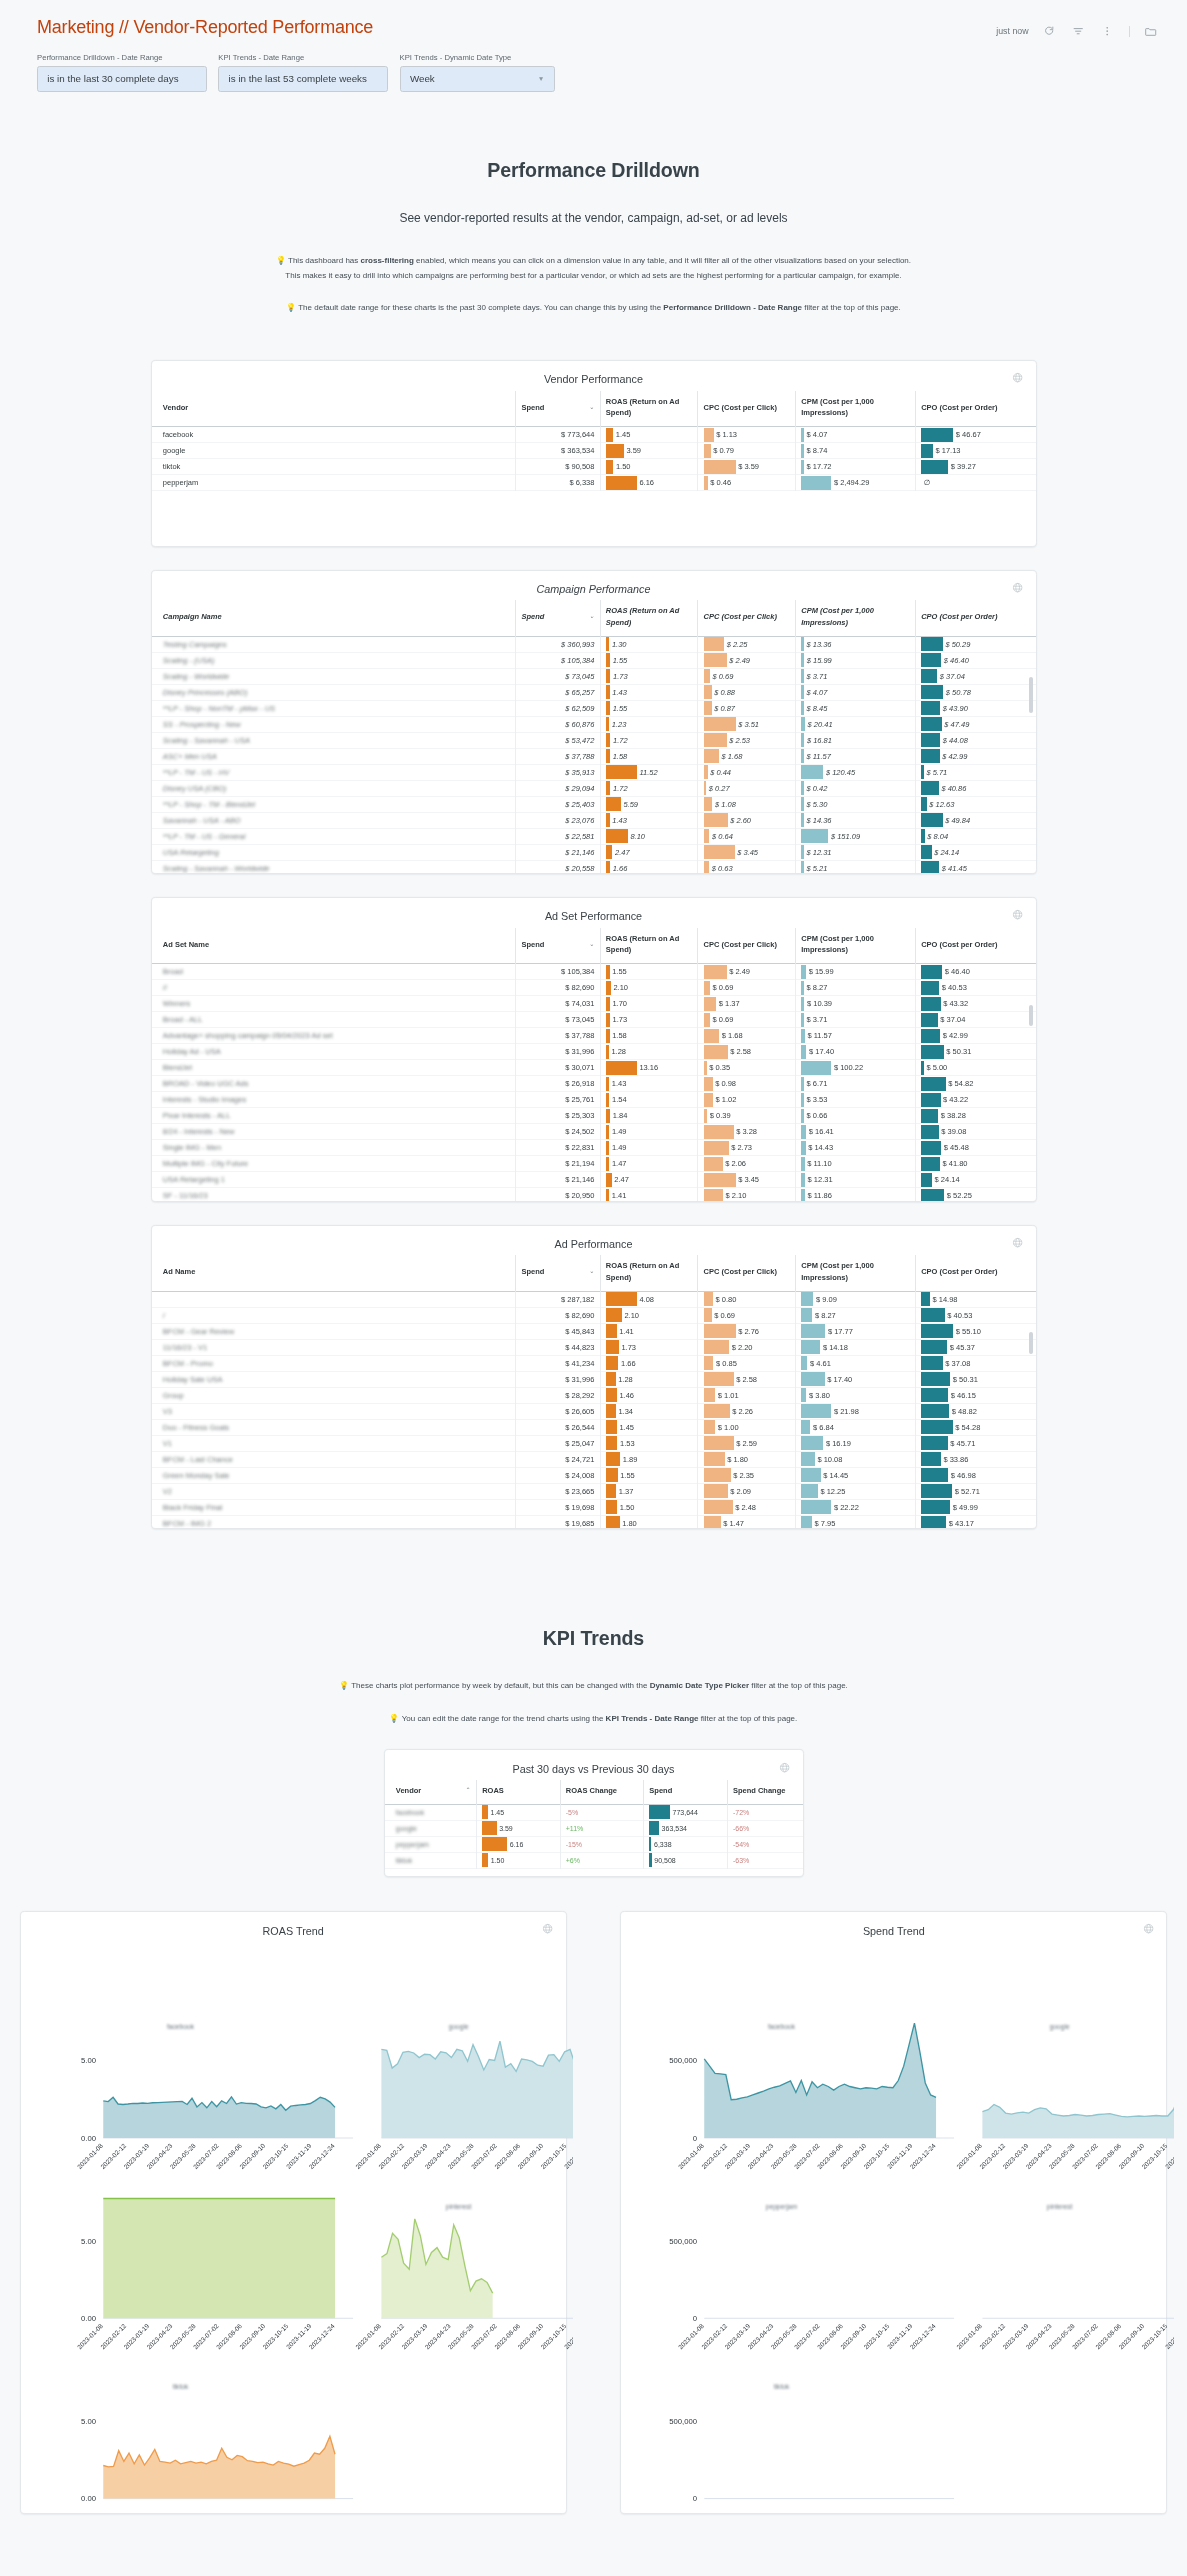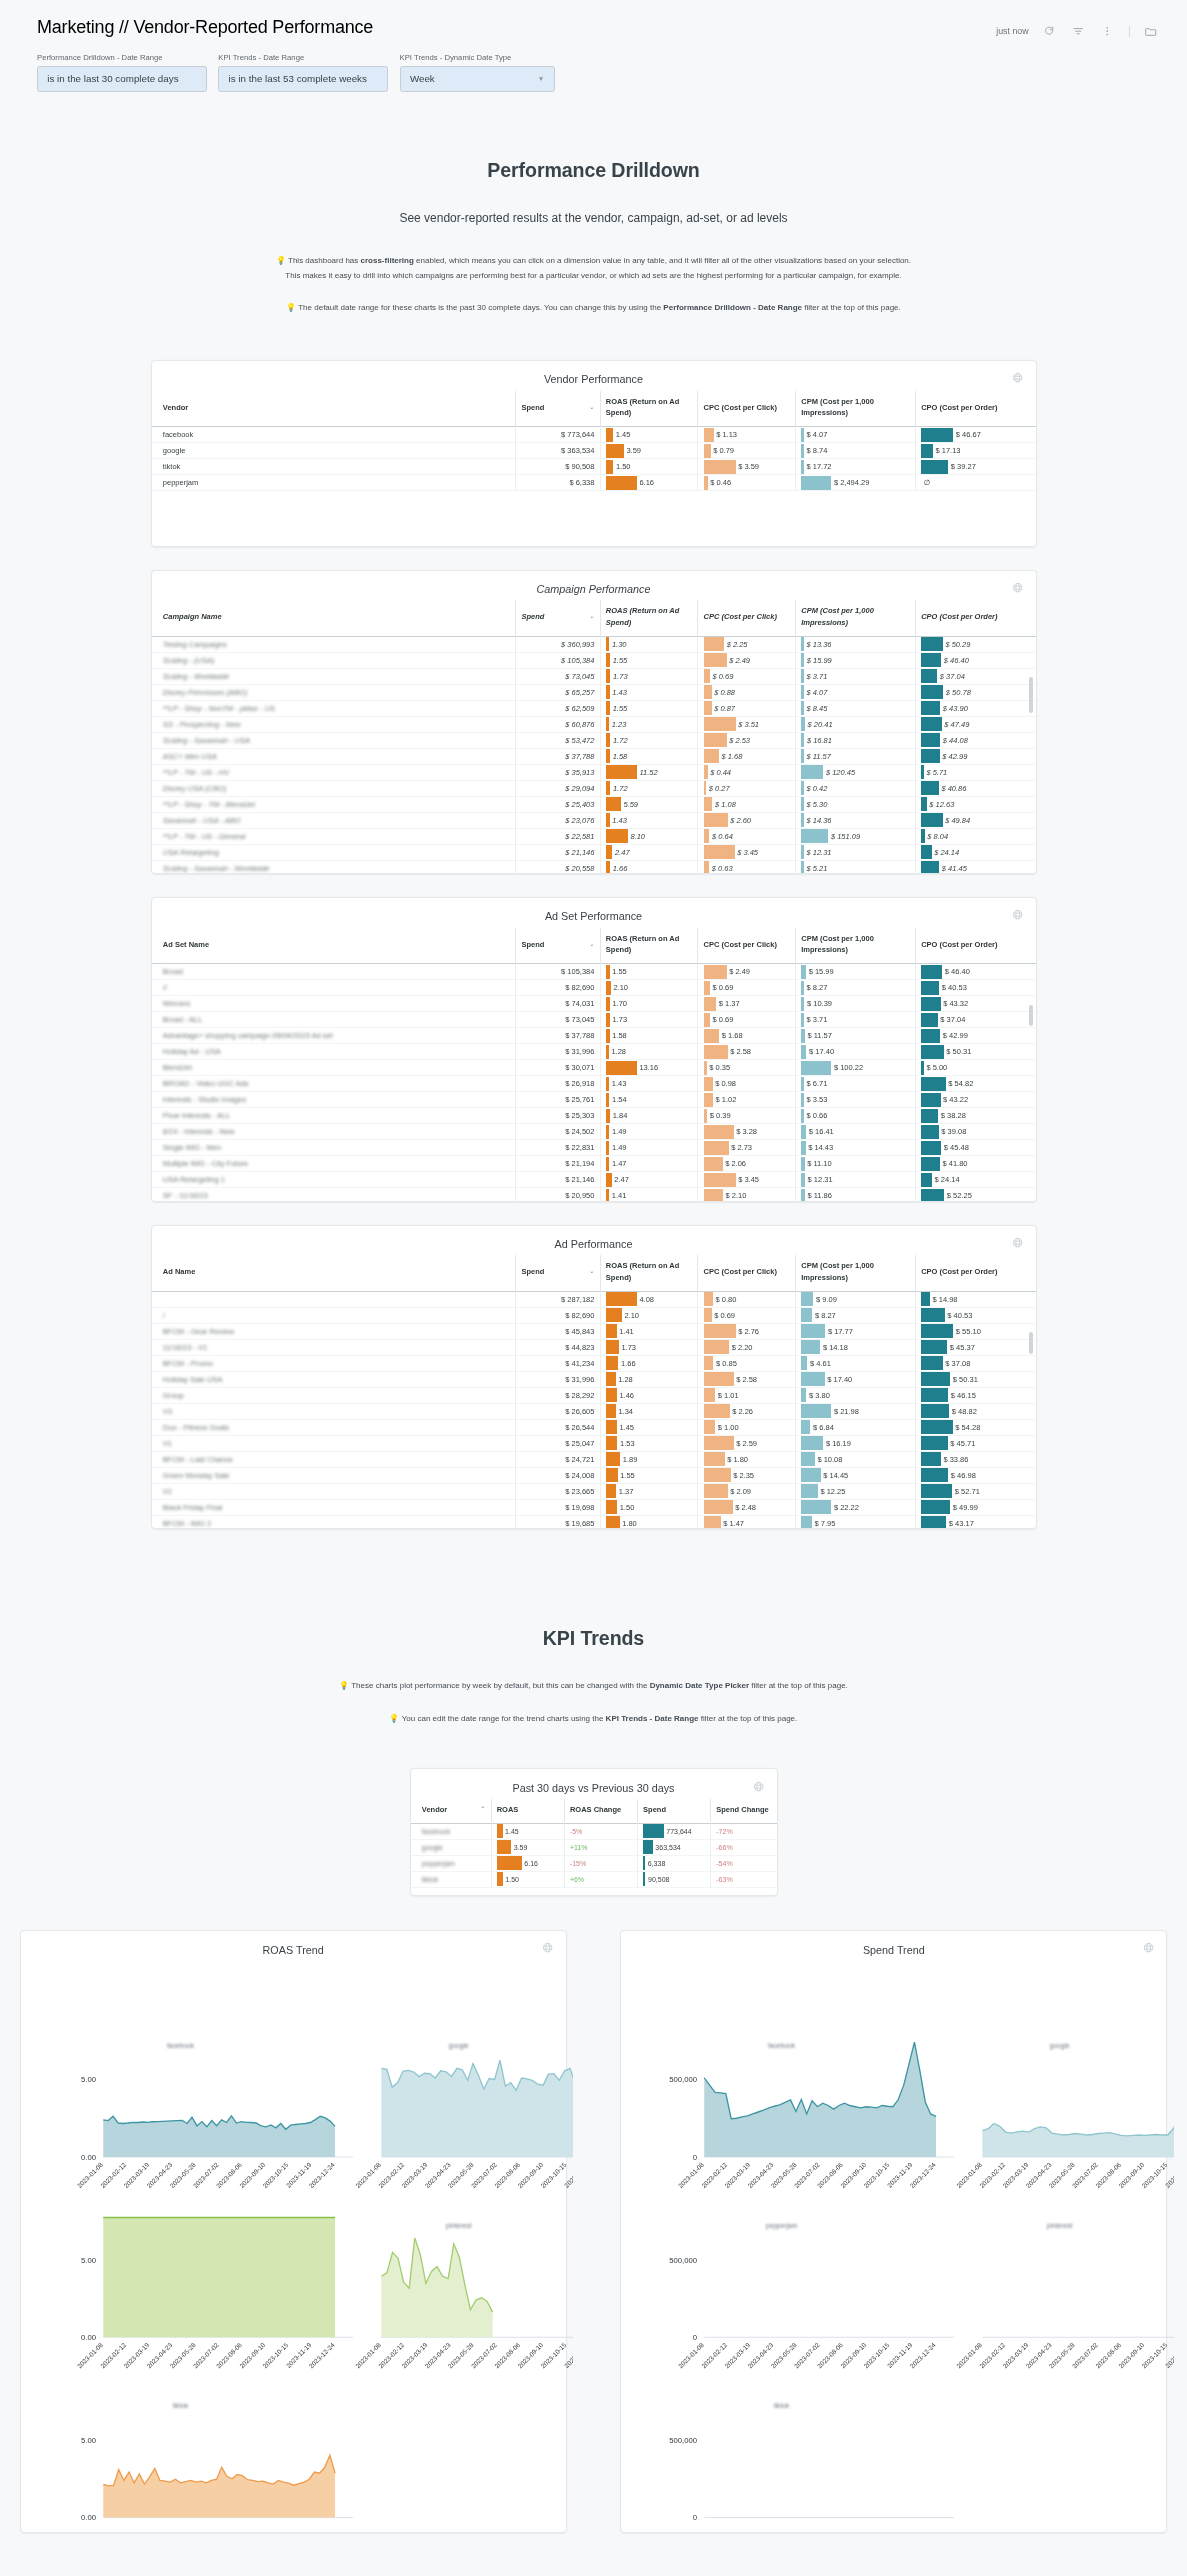--- a/index.html
+++ b/index.html
@@ -7,21 +7,21 @@
     width: 1187px;
     background: #f6f8fa;
     font-family: "Liberation Sans", sans-serif;
     color: #3a4245;
     -webkit-font-smoothing: antialiased;
   }
   .page { width: 1187px; min-height: 3065px; position: relative; padding-bottom: 20.6px; }
 
   
   .topbar { display: flex; align-items: flex-start; padding: 17.5px 29px 0 37px; }
-  .dash-title { font-size: 18px; font-weight: 400; color: #000000; letter-spacing: -0.2px; line-height: 1.1; }
+  .dash-title { font-size: 18px; font-weight: 400; color: #c2410c; letter-spacing: -0.2px; line-height: 1.1; }
   .topbar-right { margin-left: auto; display: flex; align-items: center; gap: 13.4px; padding-top: 6.2px; }
   .just-now { font-size: 8.8px; color: #6b747a; }
   .ico { width: 15.5px; height: 15.5px; display: inline-flex; align-items: center; justify-content: center; color: #96a0a6; cursor: pointer; }
   .ico svg { display: block; }
   .vsep { width: 0.5px; height: 11.3px; background: #d6dbde; }
 
   
   .filters { display: flex; gap: 11.3px; padding: 13.4px 0 0 37px; }
   .filter { display: flex; flex-direction: column; }
   .filter-label { font-size: 7.7px; color: #5f686e; margin-bottom: 4.1px; }
@@ -1734,21 +1734,21 @@
       <span class="bulb">💡</span>
       <span>These charts plot performance by week by default, but this can be changed with the </span><b>Dynamic Date Type Picker</b><span> filter at the top of this page.</span>
     </div>
     <div class="tip tip2">
       <span class="bulb">💡</span>
       <span>You can edit the date range for the trend charts using the </span><b>KPI Trends - Date Range</b><span> filter at the top of this page.</span>
     </div>
   </div>
 
   <div id="compare-host" style="display: flex; justify-content: center;">
-      <div class="card" style="width:368px;margin-top:42px">
+      <div class="card" style="width:420px;margin-top:23px">
         <div class="card-title">Past 30 days vs Previous 30 days</div>
         <svg class="globe" viewBox="0 0 24 24" fill="none" stroke="currentColor" stroke-width="1.3">
           <circle cx="12" cy="12" r="9"></circle>
           <ellipse cx="12" cy="12" rx="4" ry="9"></ellipse>
           <line x1="3" y1="9" x2="21" y2="9"></line>
           <line x1="3" y1="15" x2="21" y2="15"></line>
         </svg>
         <table class="perf" style="font-size:7px">
           <thead>
             <tr>

